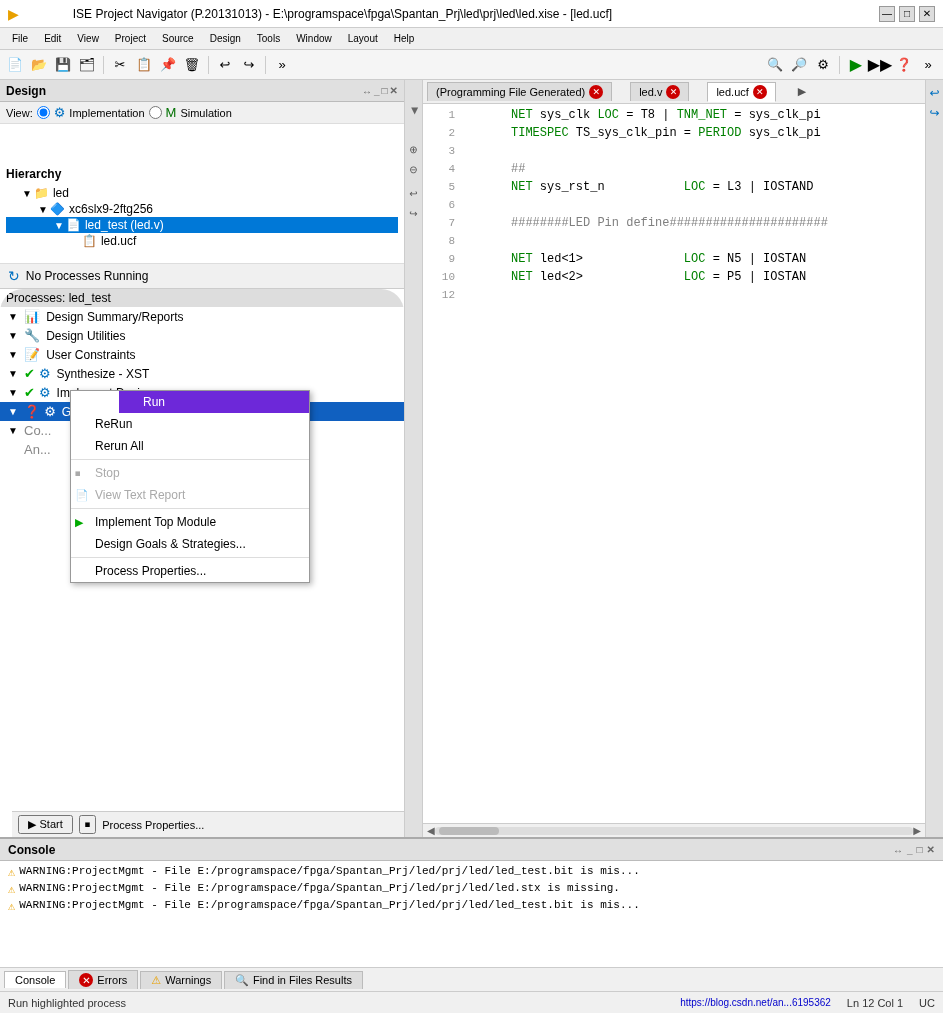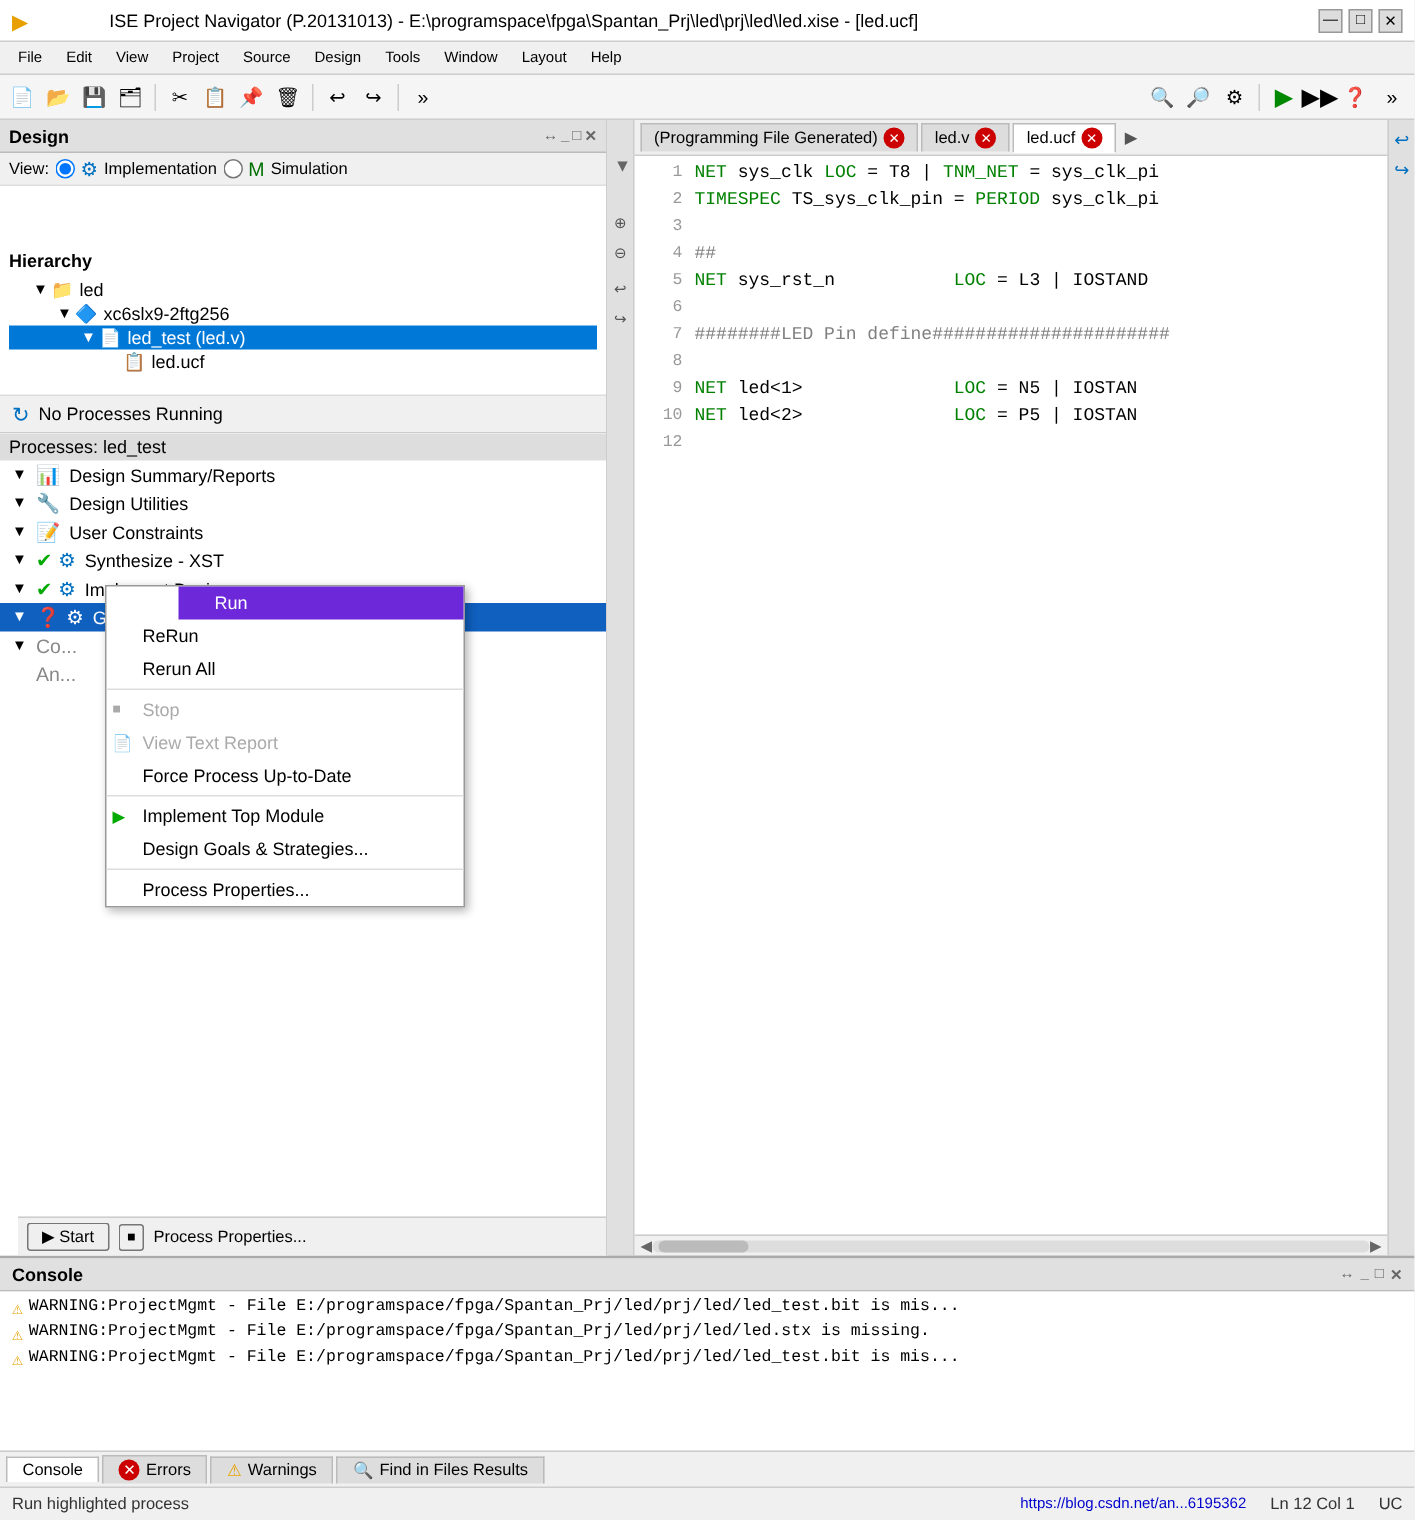--- a/index.html
+++ b/index.html
@@ -163,20 +163,21 @@
     .tree-item.selected { background: #0078d7; color: #fff; }
     .tree-indent { display: inline-block; width: 16px; }
     .tree-icon { margin-right: 4px; font-size: 12px; }
     .tree-expand { width: 12px; display: inline-block; font-size: 10px; }
 
     
     #processes-panel {
       flex: 1;
       overflow-y: auto;
       background: #fff;
+      border-radius: 23px;
     }
     .proc-header {
       background: #ddd;
       padding: 2px 6px;
       display: flex;
       align-items: center;
       gap: 6px;
       font-size: 12px;
     }
     .proc-item {
@@ -207,21 +208,21 @@
     }
     .line-number {
       width: 28px;
       color: #999;
       text-align: right;
       margin-right: 8px;
       user-select: none;
       font-size: 11px;
       padding-top: 1px;
     }
-    .line-content { flex: 1; white-space: pre; }
+    .line-content { flex: 1; white-space: pre; margin-left: 48px; }
     .comment { color: #808080; }
 
     
     #context-menu {
       position: absolute;
       left: 70px;
       top: 310px;
       background: #fff;
       border: 1px solid #999;
       box-shadow: 2px 2px 6px rgba(0,0,0,0.3);
@@ -261,21 +262,21 @@
     }
 
     
     #editor-tabs {
       display: flex;
       align-items: center;
       background: #f0f0f0;
       border-bottom: 1px solid #ccc;
       height: 24px;
       padding-left: 4px;
-      gap: 2px;
+      gap: 18px;
     }
     .editor-tab {
       display: flex;
       align-items: center;
       padding: 2px 8px;
       background: #ddd;
       border: 1px solid #bbb;
       border-bottom: none;
       font-size: 11px;
       cursor: pointer;
@@ -660,23 +661,20 @@
         </div>
         <div class="ctx-separator"></div>
         <div class="ctx-item disabled">
           <span class="ctx-icon">⏹</span>
           <span>Stop</span>
         </div>
         <div class="ctx-item disabled">
           <span class="ctx-icon">📄</span>
           <span>View Text Report</span>
         </div>
-        <div class="ctx-item">
-          <span>Force Process Up-to-Date</span>
-        </div>
         <div class="ctx-separator"></div>
         <div class="ctx-item">
           <span class="ctx-icon" style="color:#00aa00;">▶</span>
           <span>Implement Top Module</span>
         </div>
         <div class="ctx-item">
           <span>Design Goals &amp; Strategies...</span>
         </div>
         <div class="ctx-separator"></div>
         <div class="ctx-item">

